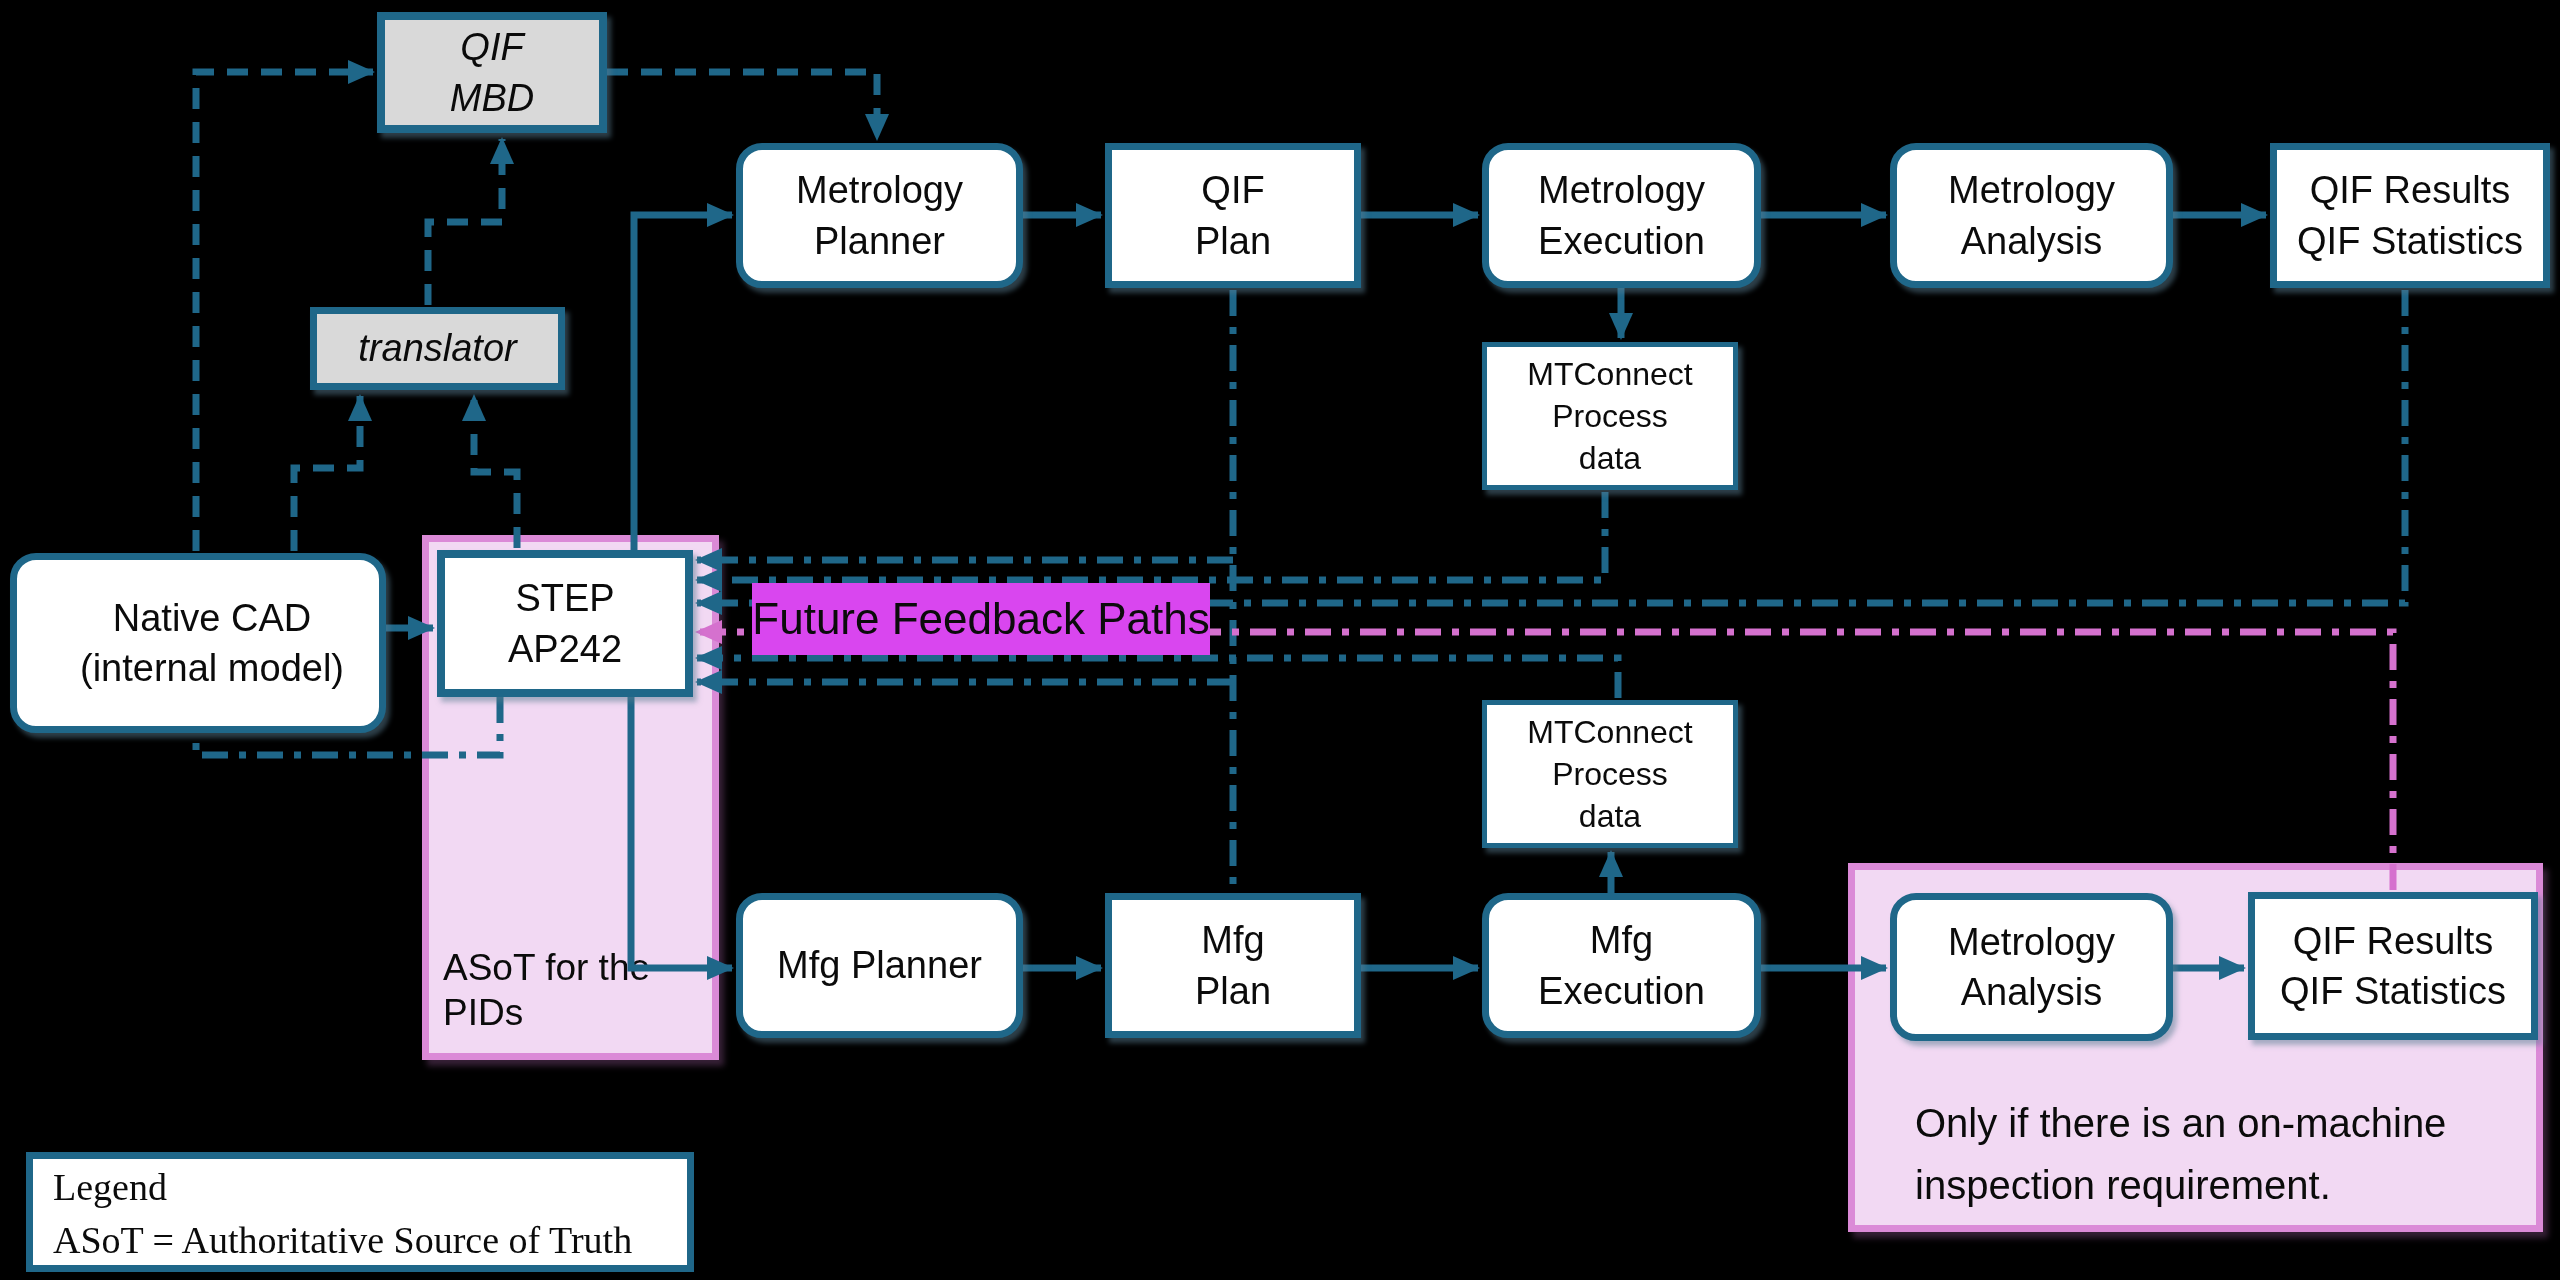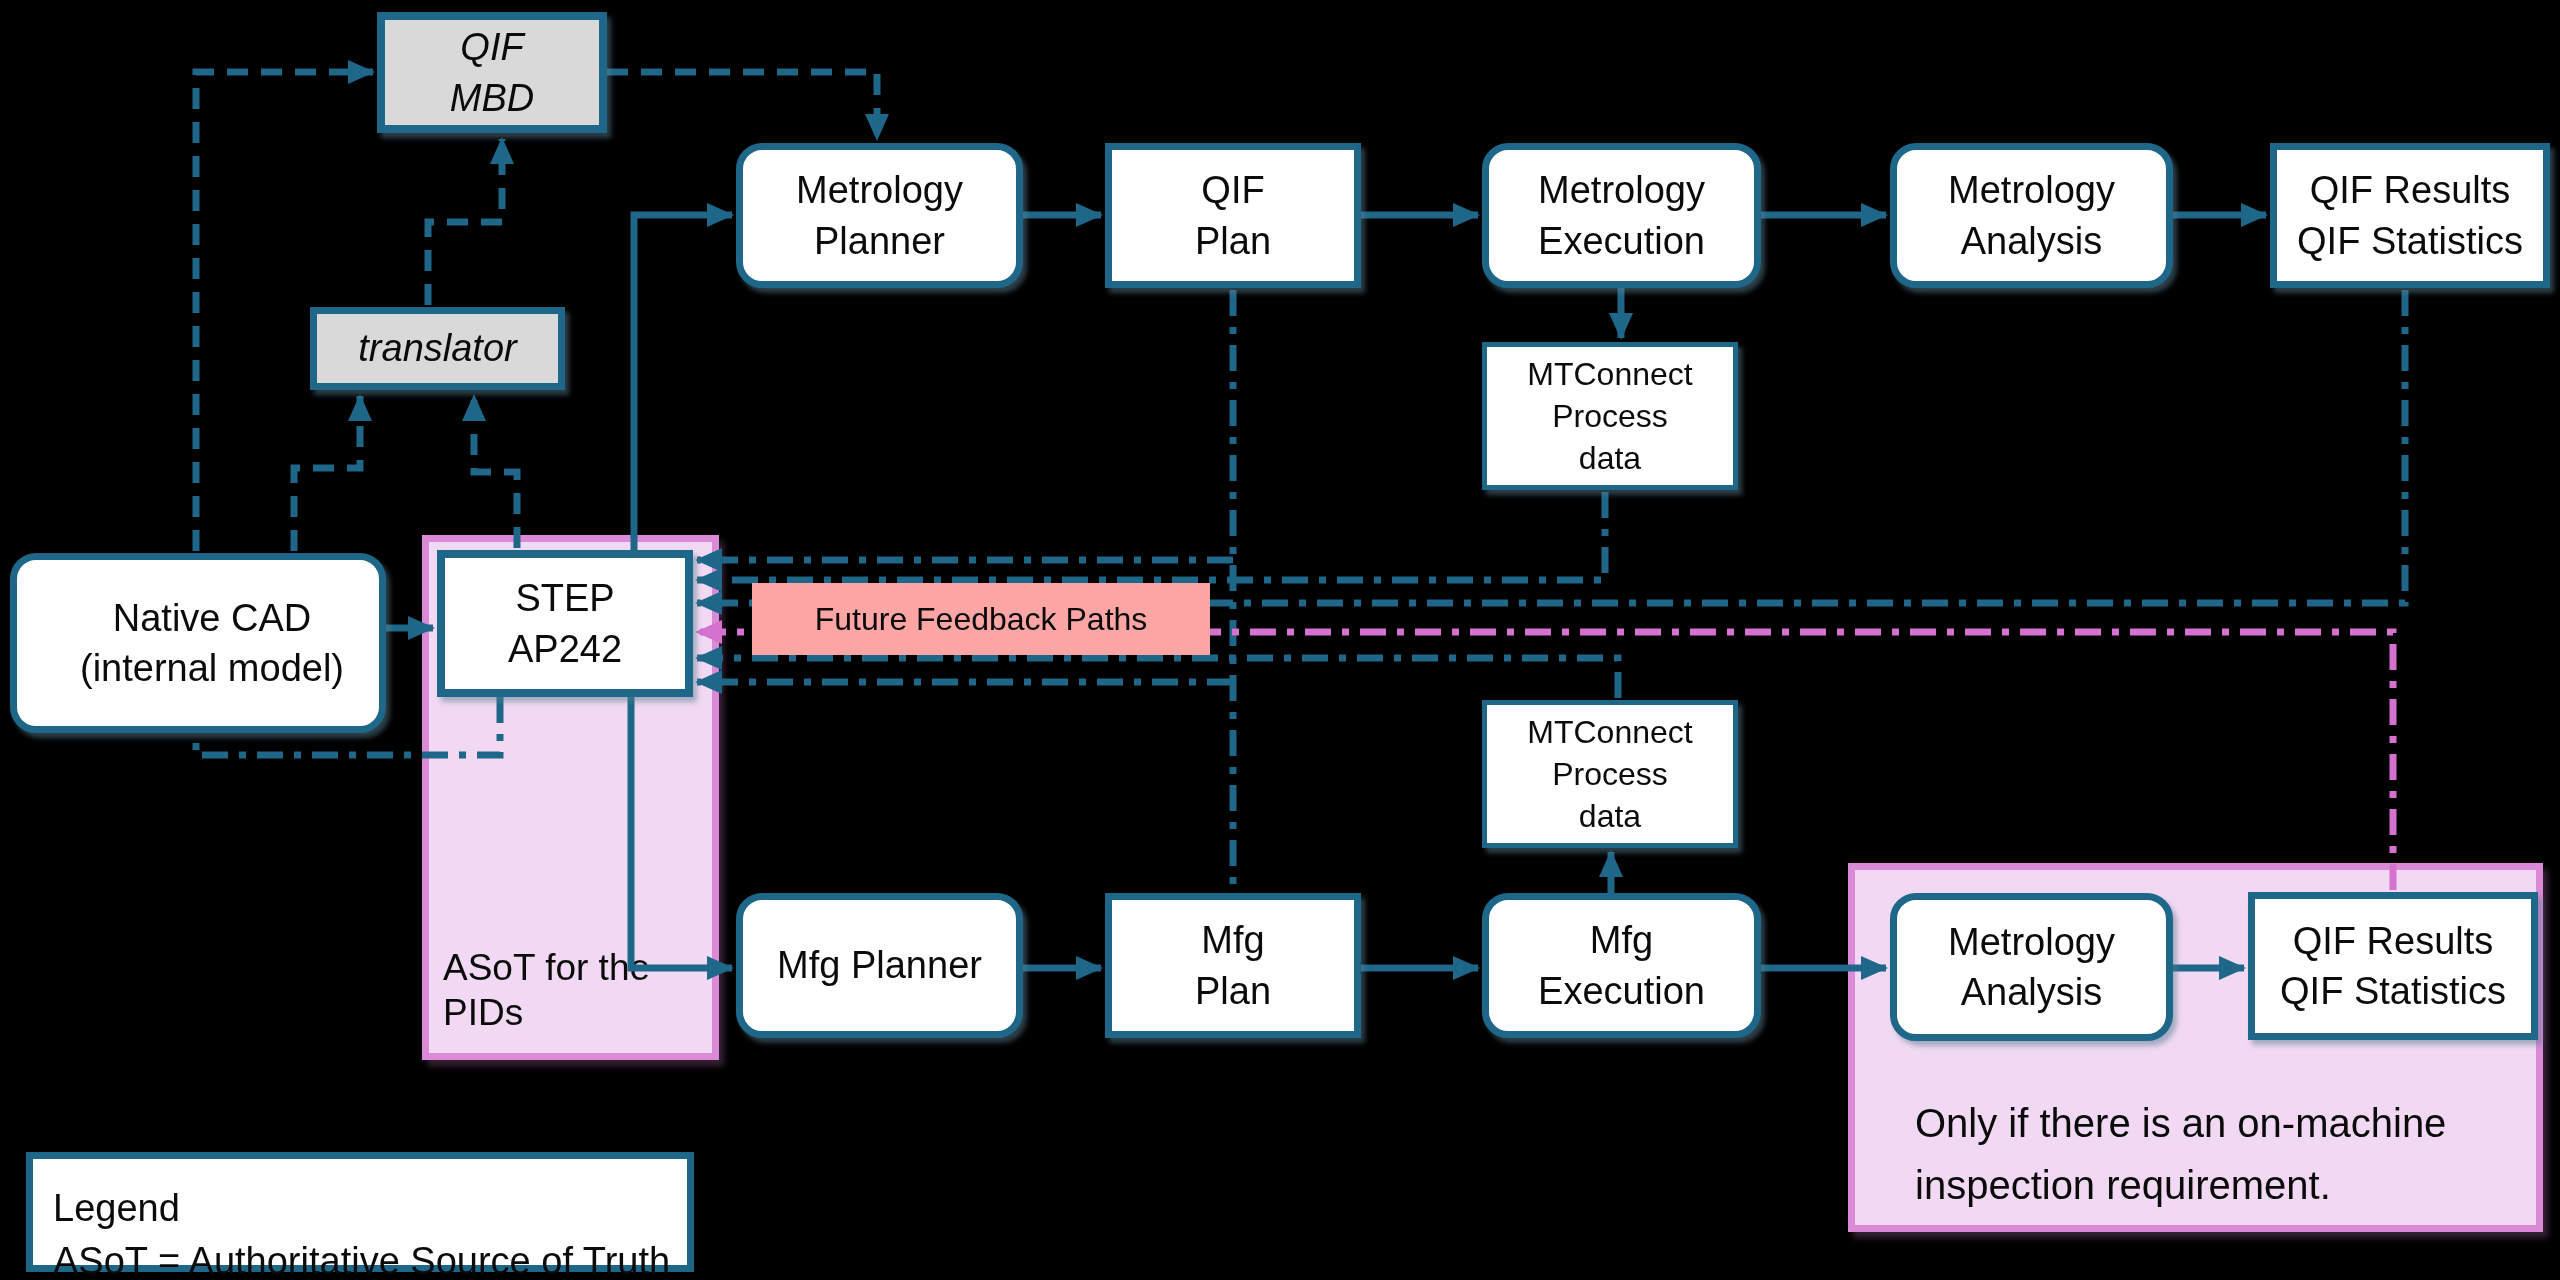--- a/index.html
+++ b/index.html
@@ -53,29 +53,29 @@
     box-shadow:4px 5px 5px rgba(90,125,145,.5);
   }
   .node.rounded{border-radius:26px;}
   .node.gray{background:var(--gray_fill);}
   .node.italic{font-style:italic;}
   .node.thin{border-width:5px;font-size:32px;}
   .node.thick{border-width:8px;}
 
   .float-label{
     position:absolute;z-index:4;
-    background:#fca5a5;
+    background:#d946ef;
     display:flex;align-items:center;justify-content:center;
-    font-size:32px;color:var(--text);
+    font-size:44px;color:var(--text);
   }
   .legend{
     position:absolute;z-index:3;
     background:#FFFFFF;border:7px solid var(--teal);
     box-sizing:border-box;
-    padding:23px 20px;font-size:38px;line-height:1.4;
+    padding:2px 20px;font-size:38px;line-height:1.4;font-family:Liberation Serif, serif;
   }
   .legend div{white-space:pre;}
 </style>
 </head>
 <body>
 
 <div id="stage">
 
   <div class="region" style="left:422px;top:535px;width:297px;height:525px;">
     <div class="region-label">ASoT for the PIDs</div>

